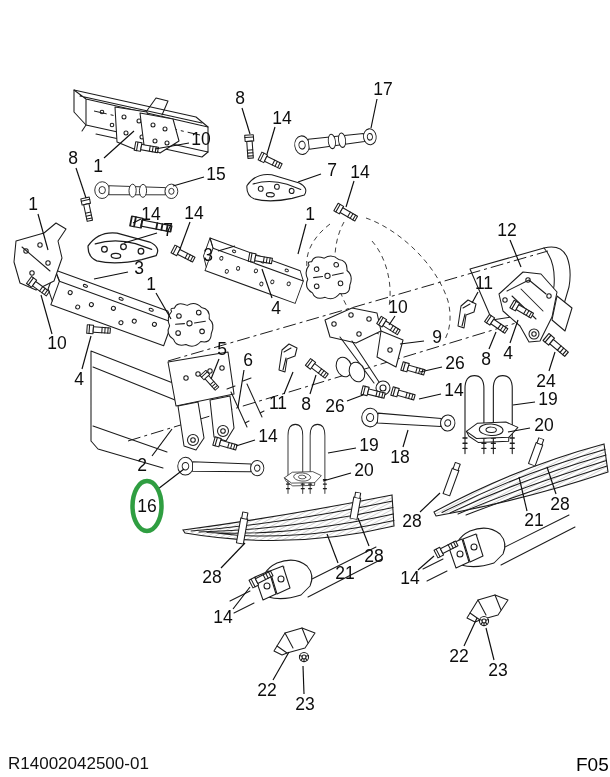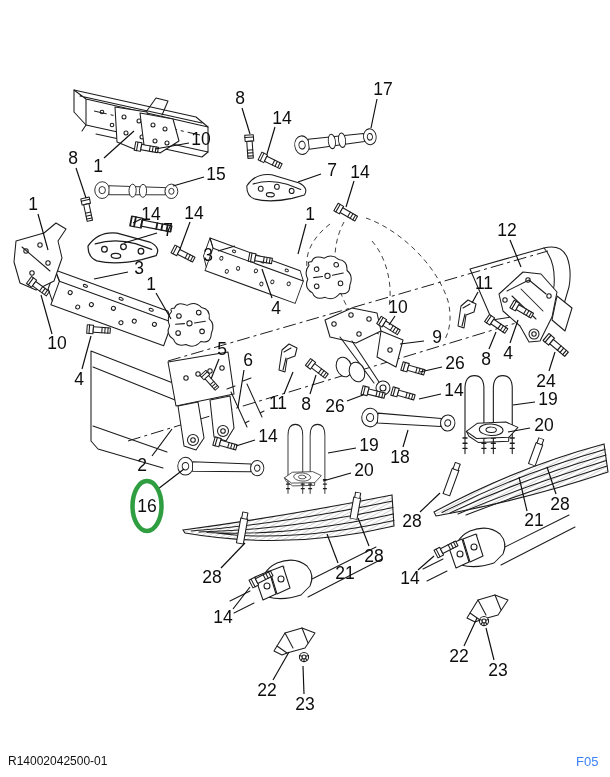--- a/index.html
+++ b/index.html
@@ -1,20 +1,20 @@
 <!DOCTYPE html>
 <html><head>
 <meta charset="utf-8">
 <style>
   html,body{margin:0;padding:0;background:#fff;}
   .stage{position:relative;width:610px;height:777px;background:#fff;overflow:hidden;
          font-family:"Liberation Sans",sans-serif;}
   .stage svg{position:absolute;left:0;top:0;}
-  .footer-left{position:absolute;left:8px;top:754px;font-size:12px;color:#111;}
-  .footer-right{position:absolute;left:576px;top:754px;font-size:13px;color:#3b82f6;text-align:center;}
+  .footer-left{position:absolute;left:8px;top:754px;font-size:17px;color:#111;}
+  .footer-right{position:absolute;left:576px;top:754px;font-size:19px;color:#000000;text-align:center;}
   .ln{fill:none;stroke:#1c1c1c;stroke-width:1.05;stroke-linecap:round;stroke-linejoin:round;}
   .fw{fill:#ffffff;stroke:#1c1c1c;stroke-width:1.05;stroke-linejoin:round;}
   .dd{fill:none;stroke:#1c1c1c;stroke-width:1;stroke-dasharray:13 4 3 4;}
   .ph{fill:none;stroke:#2a2a2a;stroke-width:.9;stroke-dasharray:5 4;}
   .leader{stroke:#0d0d0d;stroke-width:1.15;}
   text.callout{font-family:"Liberation Sans",sans-serif;font-size:17.5px;fill:#0d0d0d;text-anchor:middle;}
 </style>
 </head>
 <body>
 

